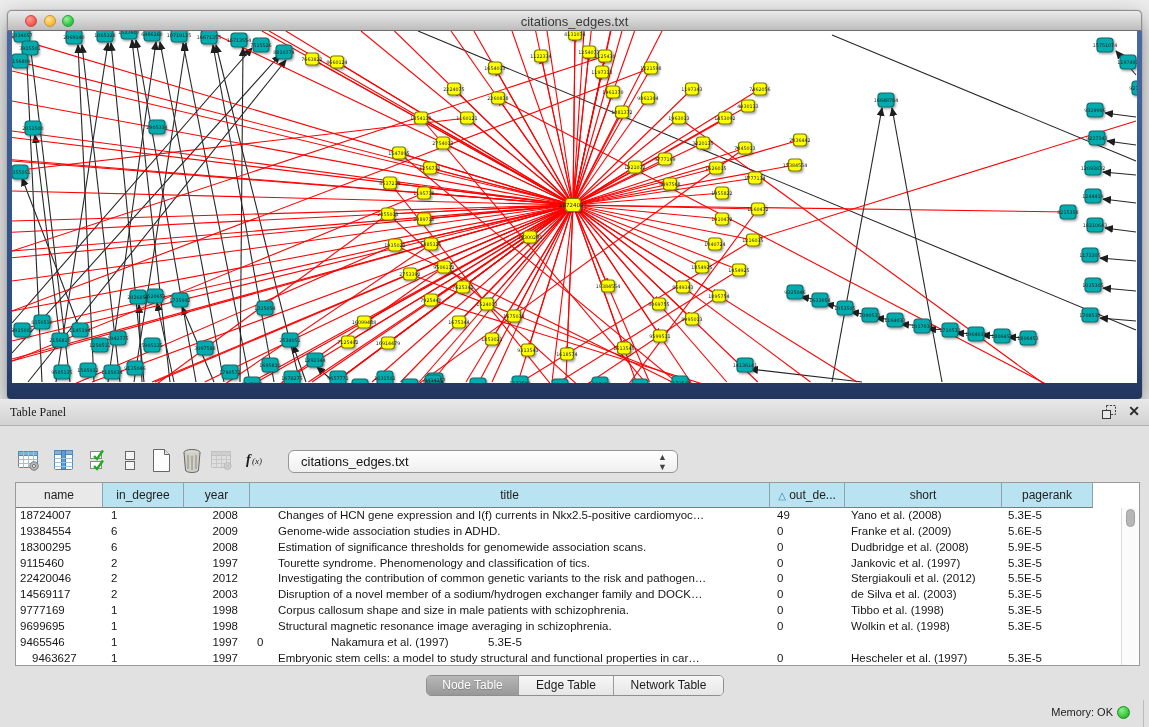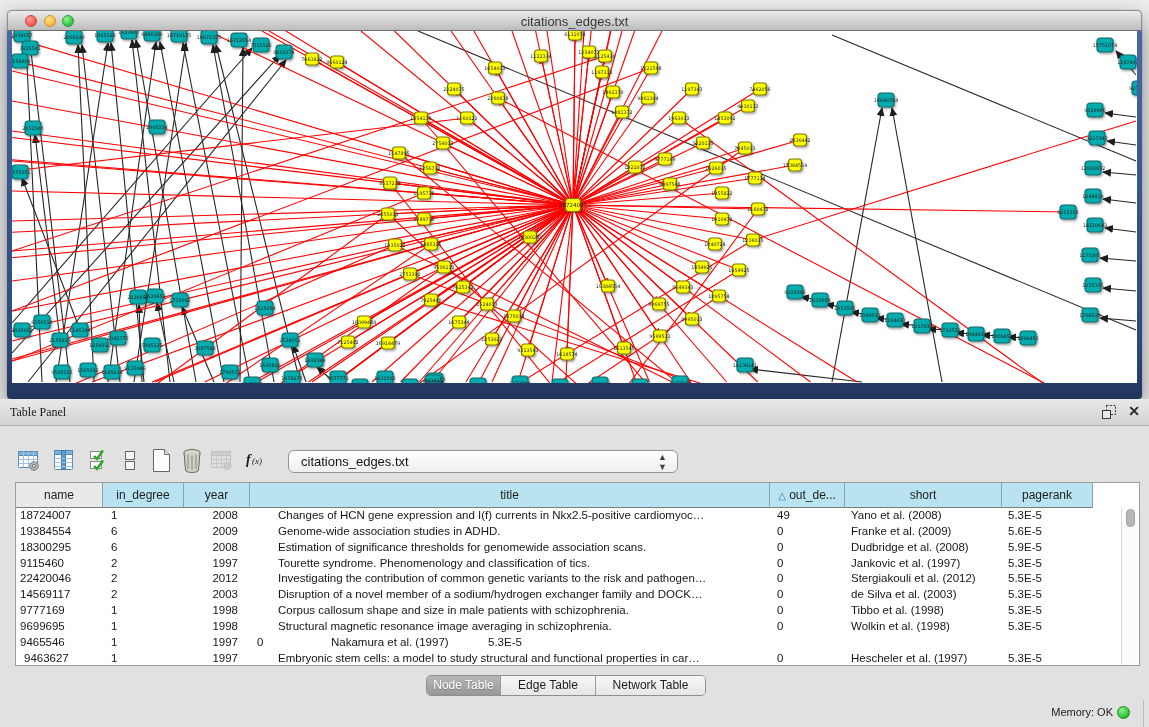--- a/index.html
+++ b/index.html
@@ -736,35 +736,35 @@
       </div>
       <div class="trow">
         <div class="tcell" style="width: 87px; padding-left: 4px;">9465546</div>
         <div class="tcell" style="width: 81px; padding-left: 8px;">1</div>
         <div class="tcell" style="width: 66px; text-align: right; padding-right: 12px;">1997</div>
         <div class="tcell" style="width: 75px; padding-left: 7px;">0</div>
         <div class="tcell" style="width: 157px; padding-left: 6px;">Nakamura et al. (1997)</div>
         <div class="tcell" style="width: 91px; padding-left: 6px;">5.3E-5</div>
       </div>
       <div class="trow">
-        <div class="tcell" style="width: 87px; padding-left: 8px;">9463627</div>
+        <div class="tcell" style="width: 87px; padding-left: 16px;">9463627</div>
         <div class="tcell" style="width: 81px; padding-left: 8px;">1</div>
         <div class="tcell" style="width: 66px; text-align: right; padding-right: 12px;">1997</div>
         <div class="tcell" style="width: 520px; padding-left: 28px;">Embryonic stem cells: a model to study structural and functional properties in car…</div>
         <div class="tcell" style="width: 75px; padding-left: 7px;">0</div>
         <div class="tcell" style="width: 157px; padding-left: 6px;">Hescheler et al. (1997)</div>
         <div class="tcell" style="width: 91px; padding-left: 6px;">5.3E-5</div>
       </div>
     </div>
   <div id="vscroll">
     <div id="vthumb"></div>
   </div>
 </div>
 
 <div id="tabs">
-    <div class="tab sel" style="width: 73px;">Node Table</div>
+    <div class="tab sel" style="width: 91px;">Node Table</div>
     <div class="tab" style="width: 95px;">Edge Table</div>
     <div class="tab" style="width: 110px;">Network Table</div>
   </div>
 
 <div id="memory">Memory: OK</div>
 <div id="memdot"></div>
 <div id="statusdiv"></div>
 
 </body></html>

